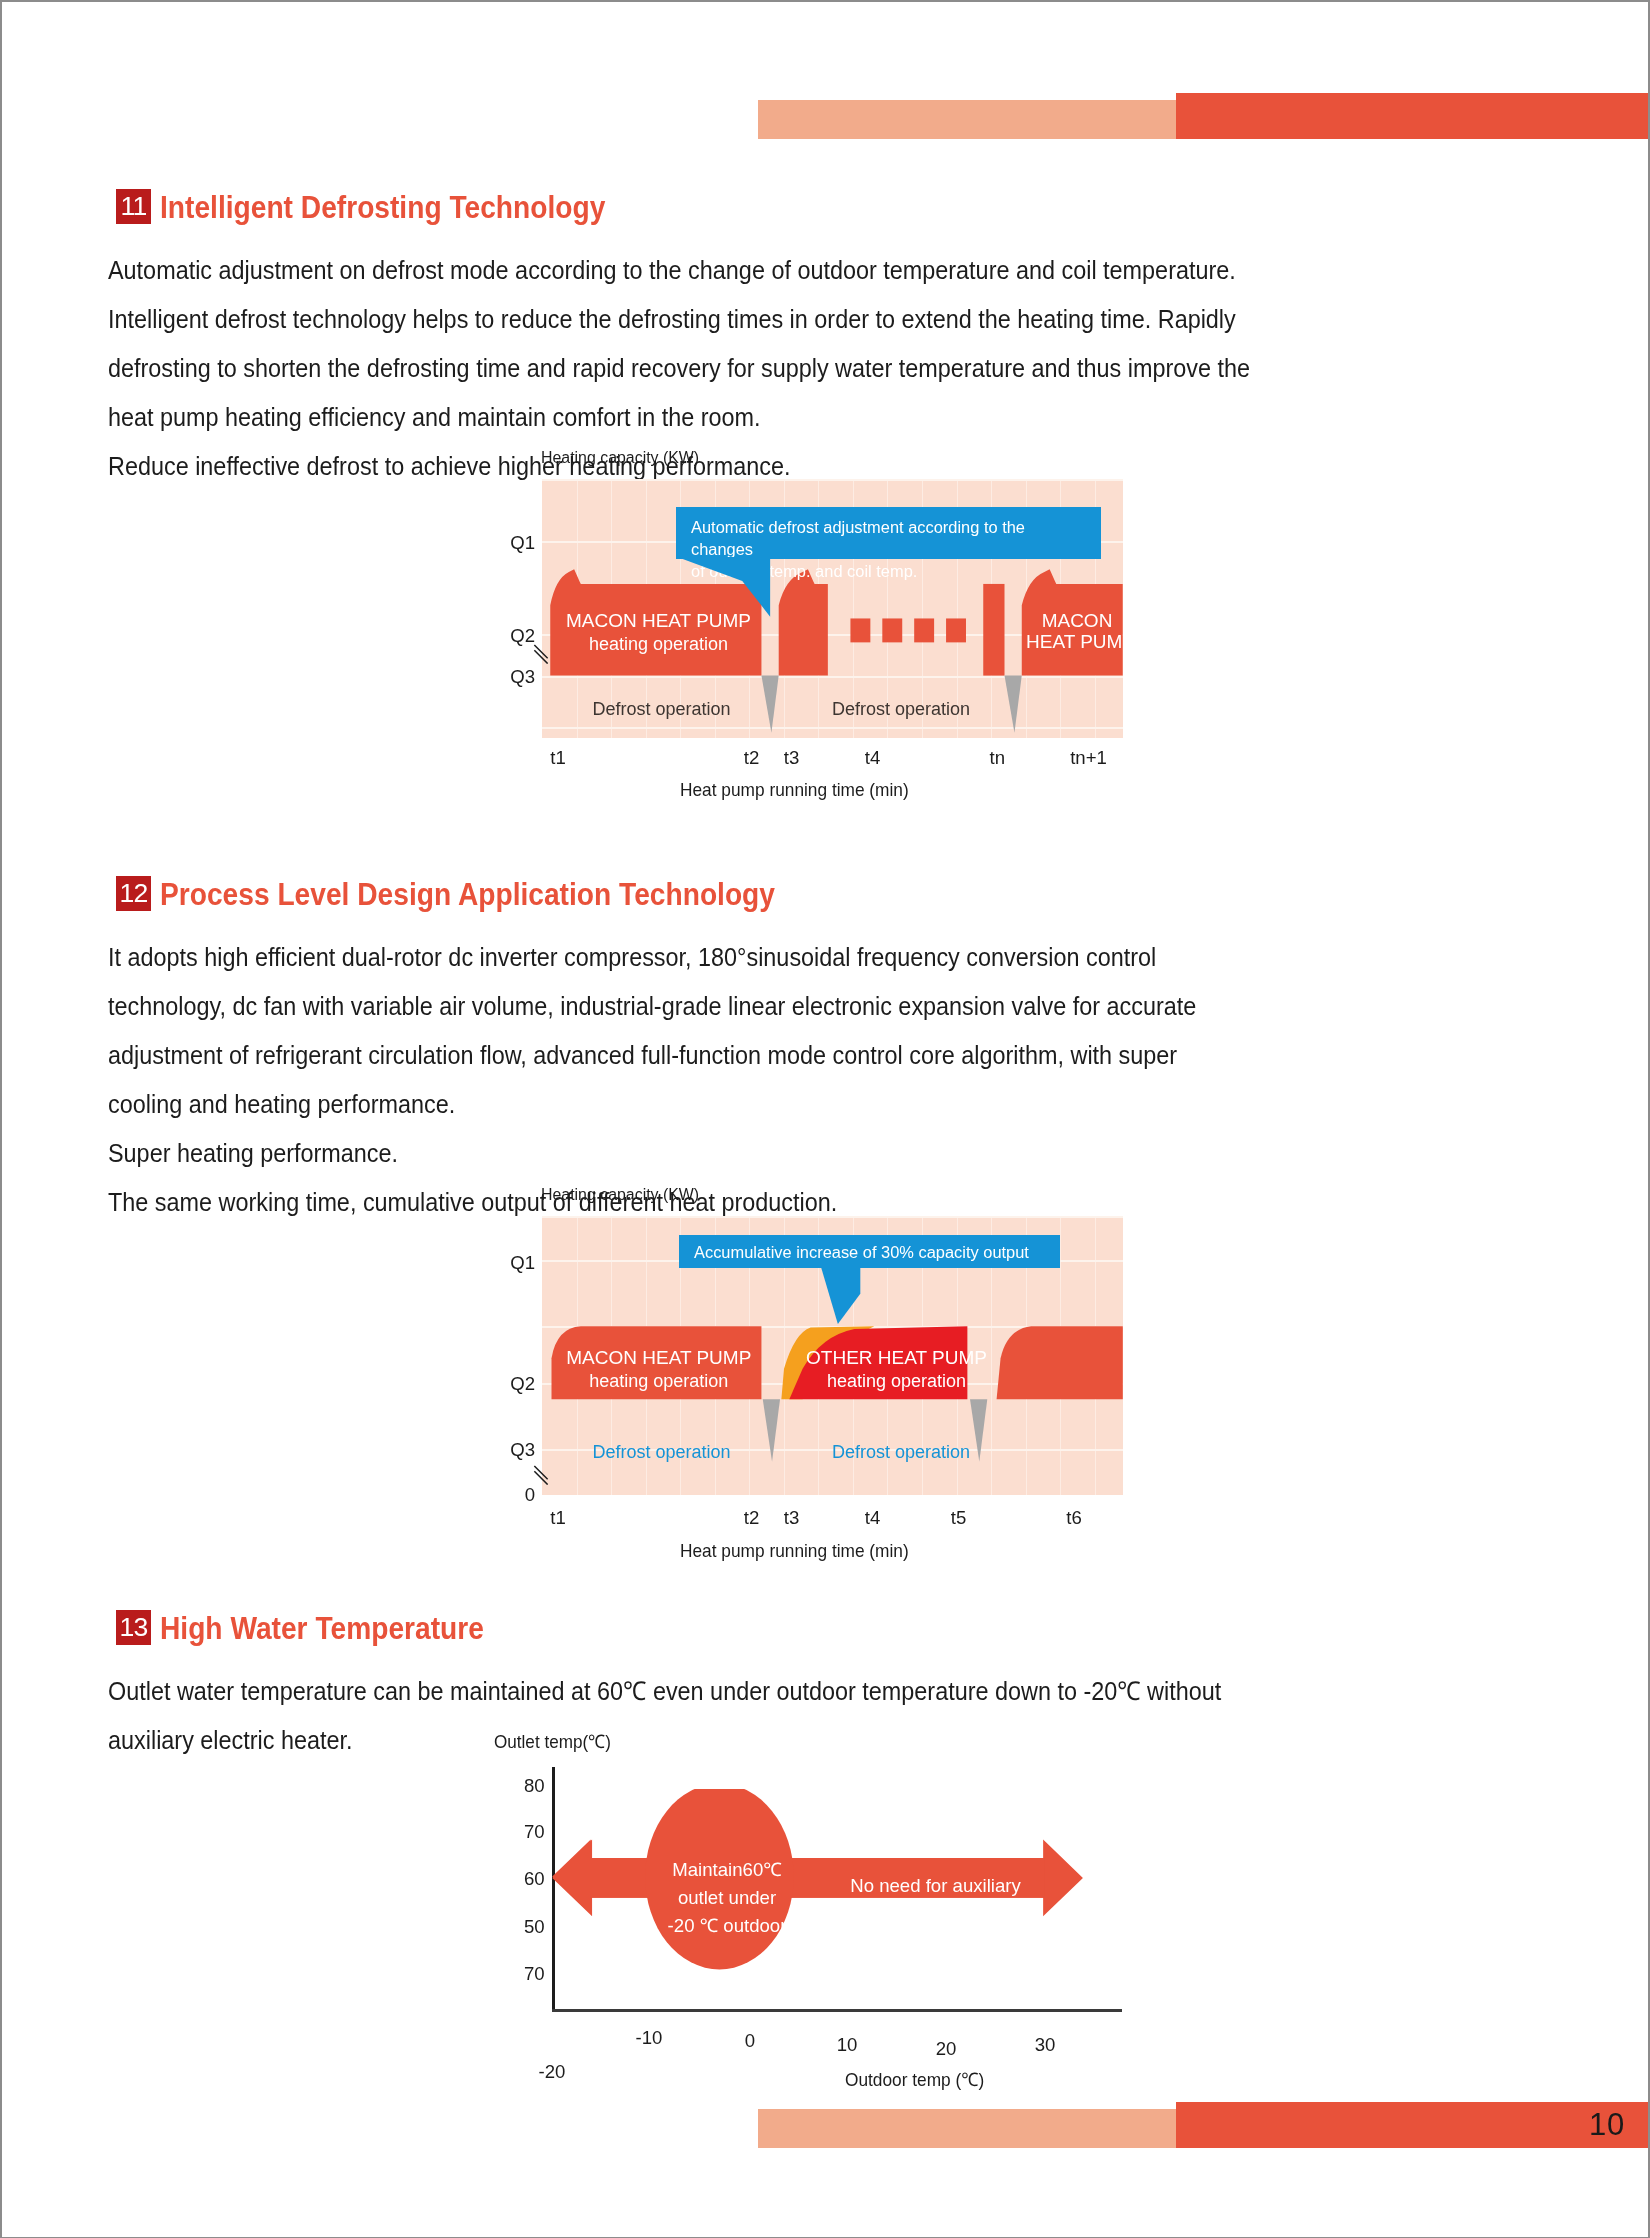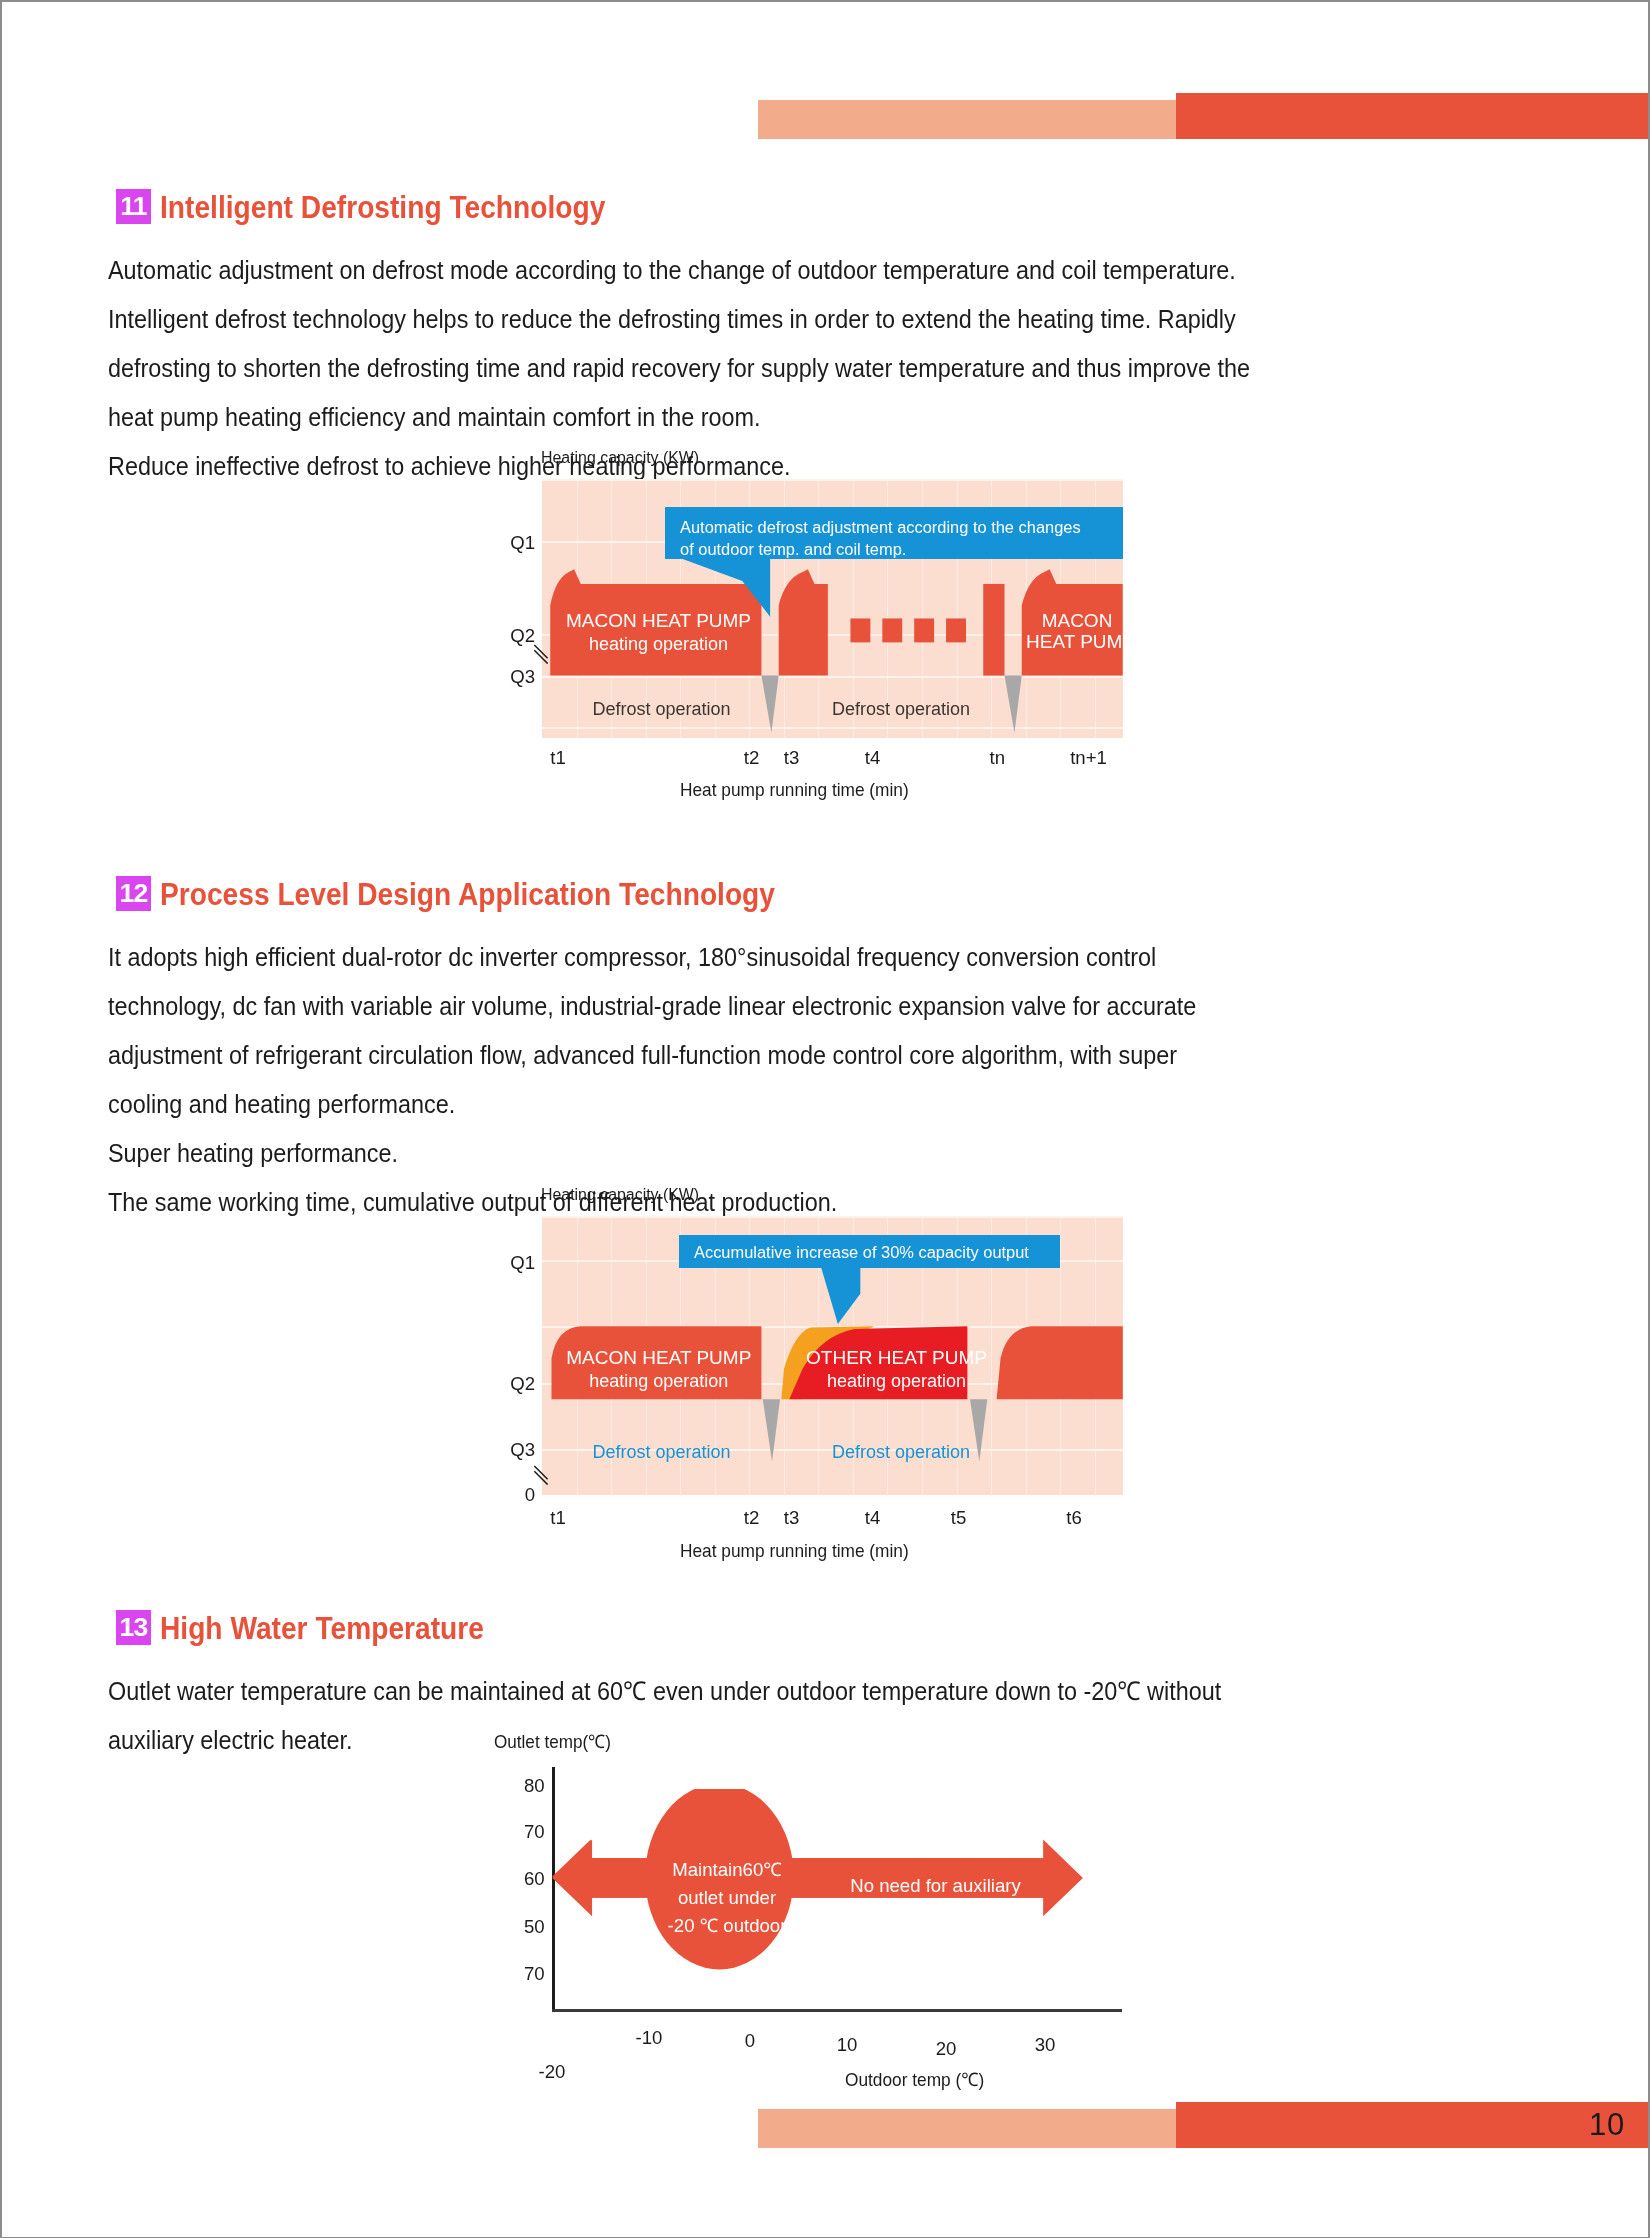--- a/index.html
+++ b/index.html
@@ -23,21 +23,21 @@
   #page-number{
     position:absolute;top:2100px;left:1174px;width:449px;height:46px;
     display:flex;align-items:center;justify-content:flex-end;
     font-size:31px;color:#1a1a1a;font-family:"Liberation Sans",sans-serif;
     letter-spacing:0.7px;
   }
 
   
   .section-head{position:absolute;display:flex;align-items:center;gap:9.3px;}
   .sec-num{
-    background:#d946ef;color:#fff;font-weight:bold;
+    background:#b91c1c;color:#fff;font-weight:normal;
     font-size:26.6px;line-height:1;
     width:35px;height:35px;display:flex;align-items:center;justify-content:center;
     font-family:"Liberation Sans",sans-serif;
     letter-spacing:-0.7px;
   }
   .sec-title{
     color:#e8523a;font-weight:bold;font-size:32px;line-height:1;
     font-family:"Liberation Sans",sans-serif;
     transform:scaleX(0.88);transform-origin:left center;white-space:nowrap;
   }
@@ -160,21 +160,21 @@
         <path d="M696,296 L722,296 L711,382 Z" fill="#a8a8a8"></path>
       </svg>
 
       <div class="plot-label lbl-white lbl-big" style="left:20px;top:130px;width:193px;">MACON HEAT PUMP</div>
       <div class="plot-label lbl-white lbl-sm" style="left:20px;top:154px;width:193px;">heating operation</div>
       <div class="plot-label lbl-white lbl-big" style="left:492px;top:130px;width:86px;">MACON</div>
       <div class="plot-label lbl-white lbl-big" style="left:484px;top:151px;width:100px;">HEAT PUMP</div>
       <div class="plot-label lbl-dark lbl-sm" style="left:26.6px;top:219px;width:186px;">Defrost  operation</div>
       <div class="plot-label lbl-dark lbl-sm" style="left:266px;top:219px;width:186px;">Defrost  operation</div>
 
-      <div class="callout" style="left:123px;top:28px;width:425px;height:52px;padding-left:48px;">
+      <div class="callout" style="left:134px;top:28px;width:425px;height:52px;">
         <div class="ctext">
           <span>Automatic defrost adjustment according to the changes</span><br>
           <span>of outdoor temp. and coil temp.</span>
         </div>
       </div>
       <svg width="199" height="73" viewBox="0 0 300 110" style="position:absolute;left:122px;top:78px;">
         <path d="M20,0 L160,0 L160,90 L118,36 L20,0 Z" fill="#1593d6"></path>
       </svg>
     </div>
 

